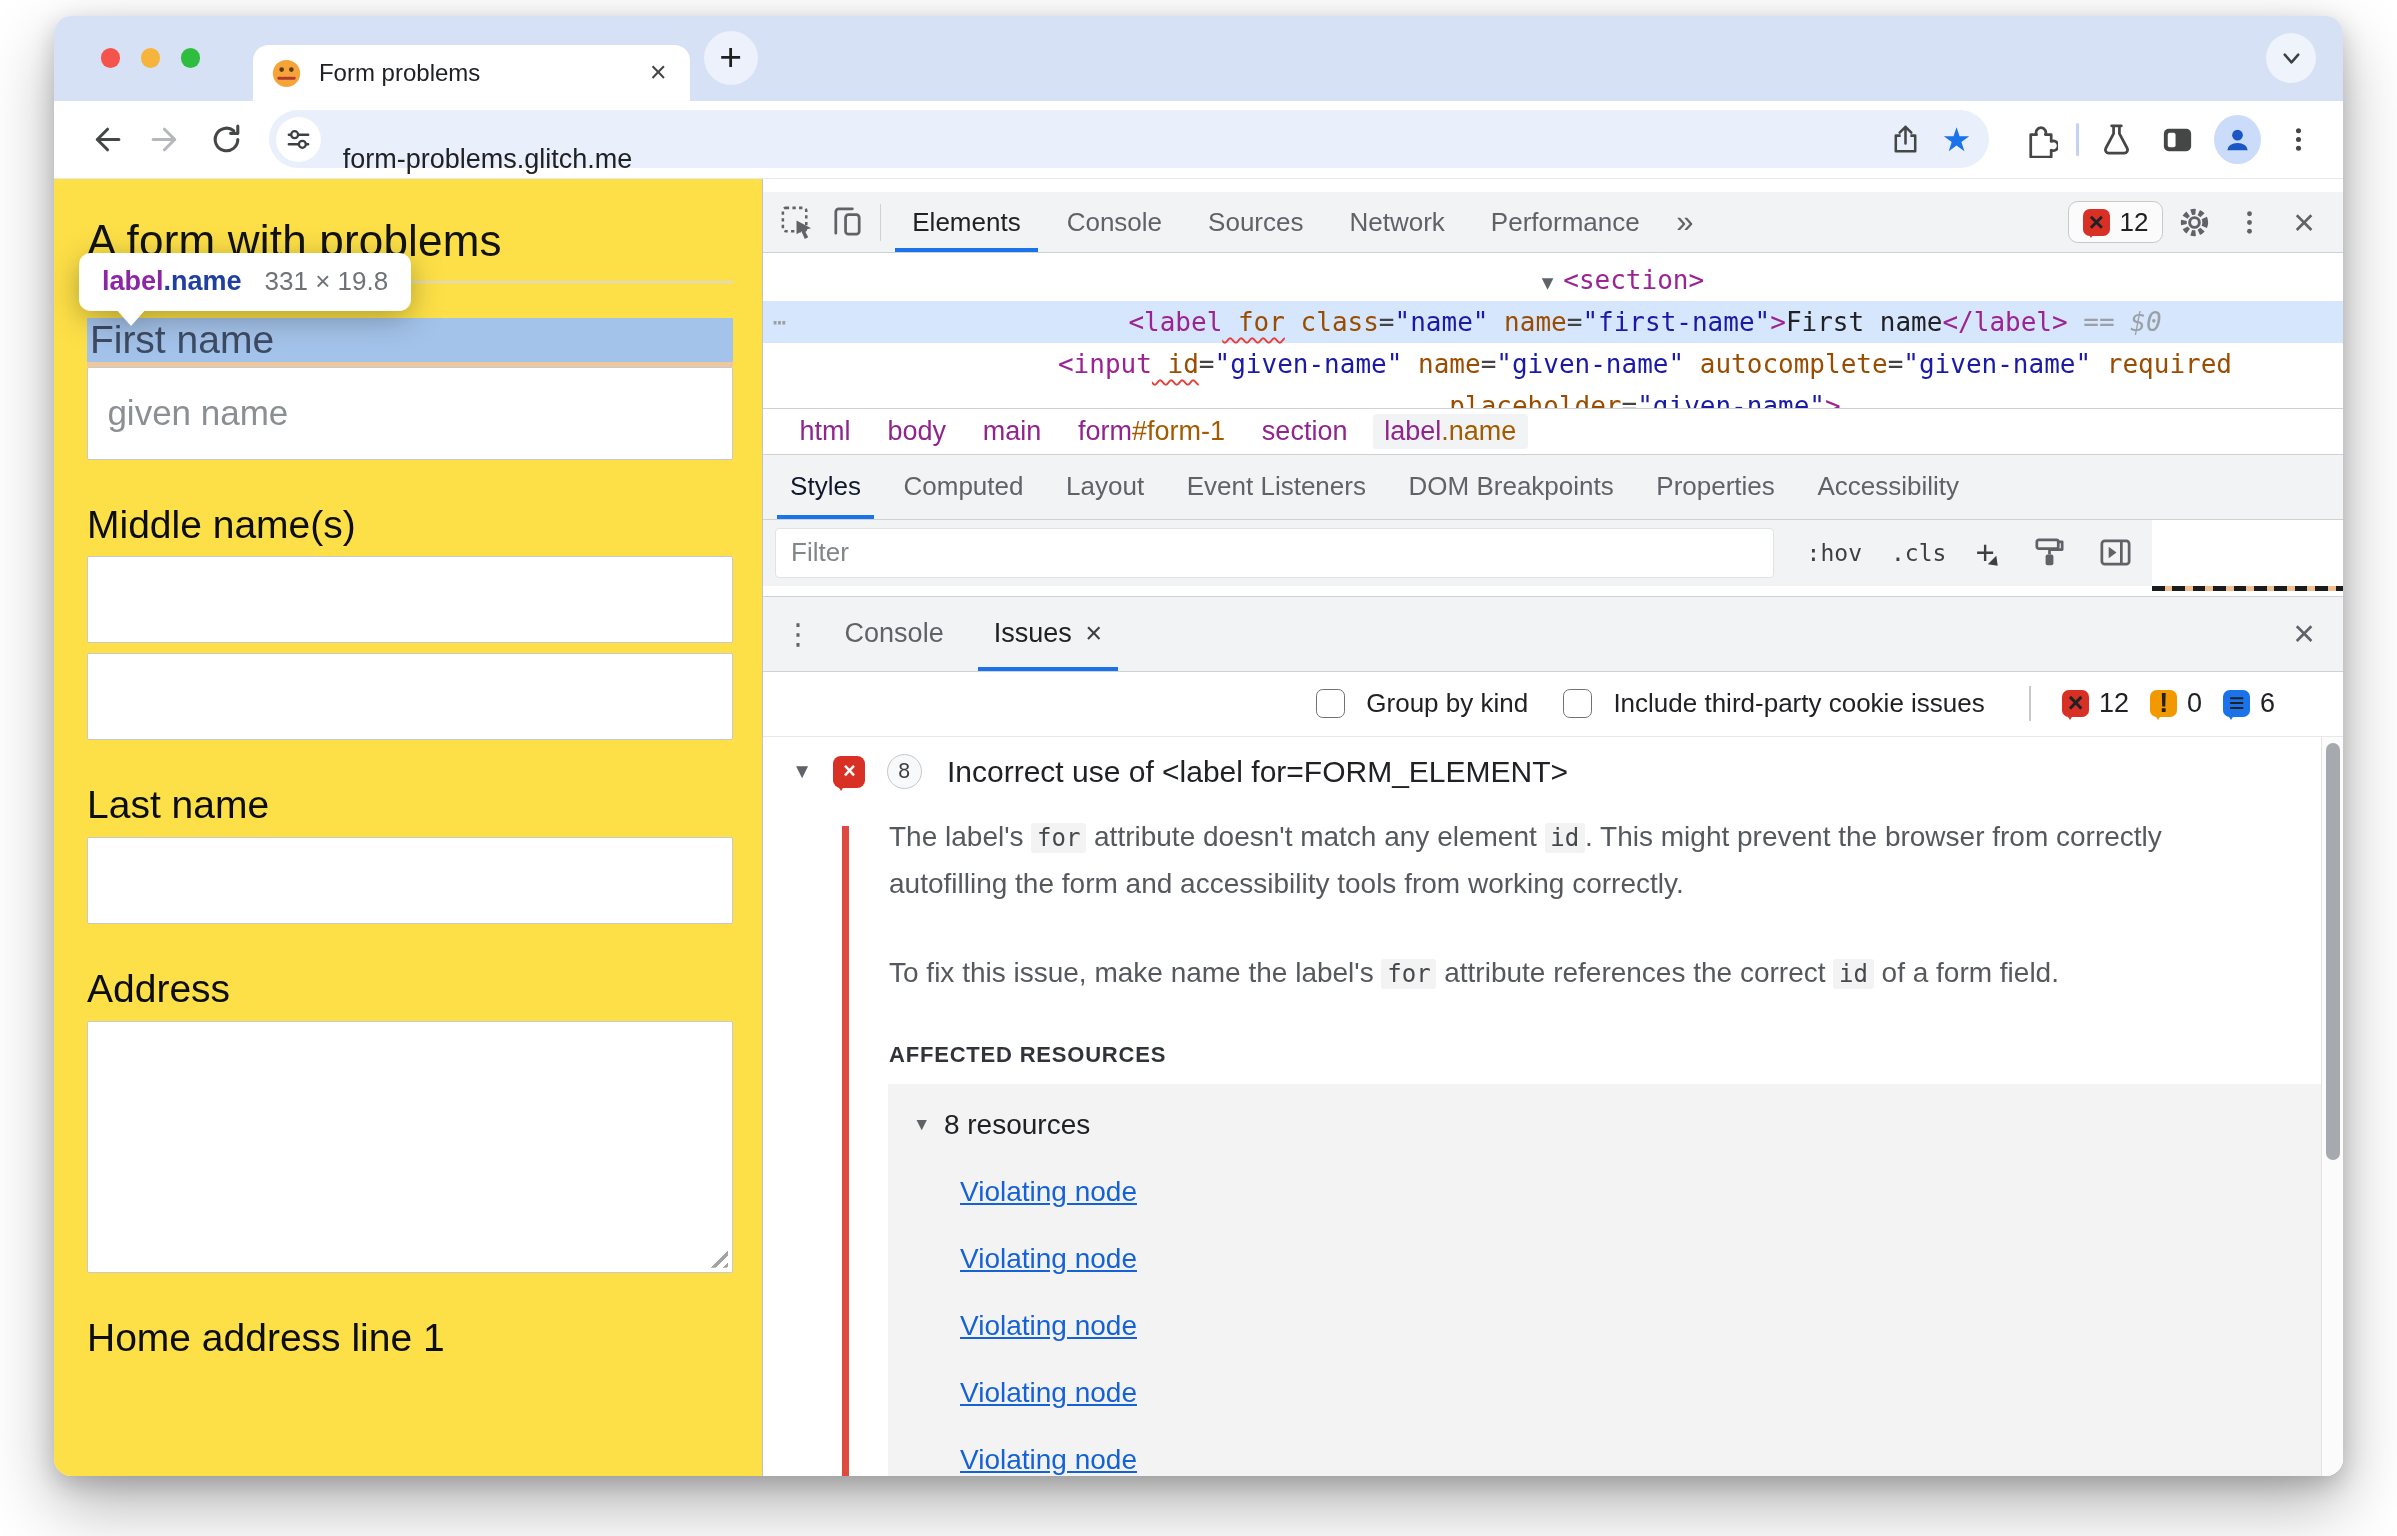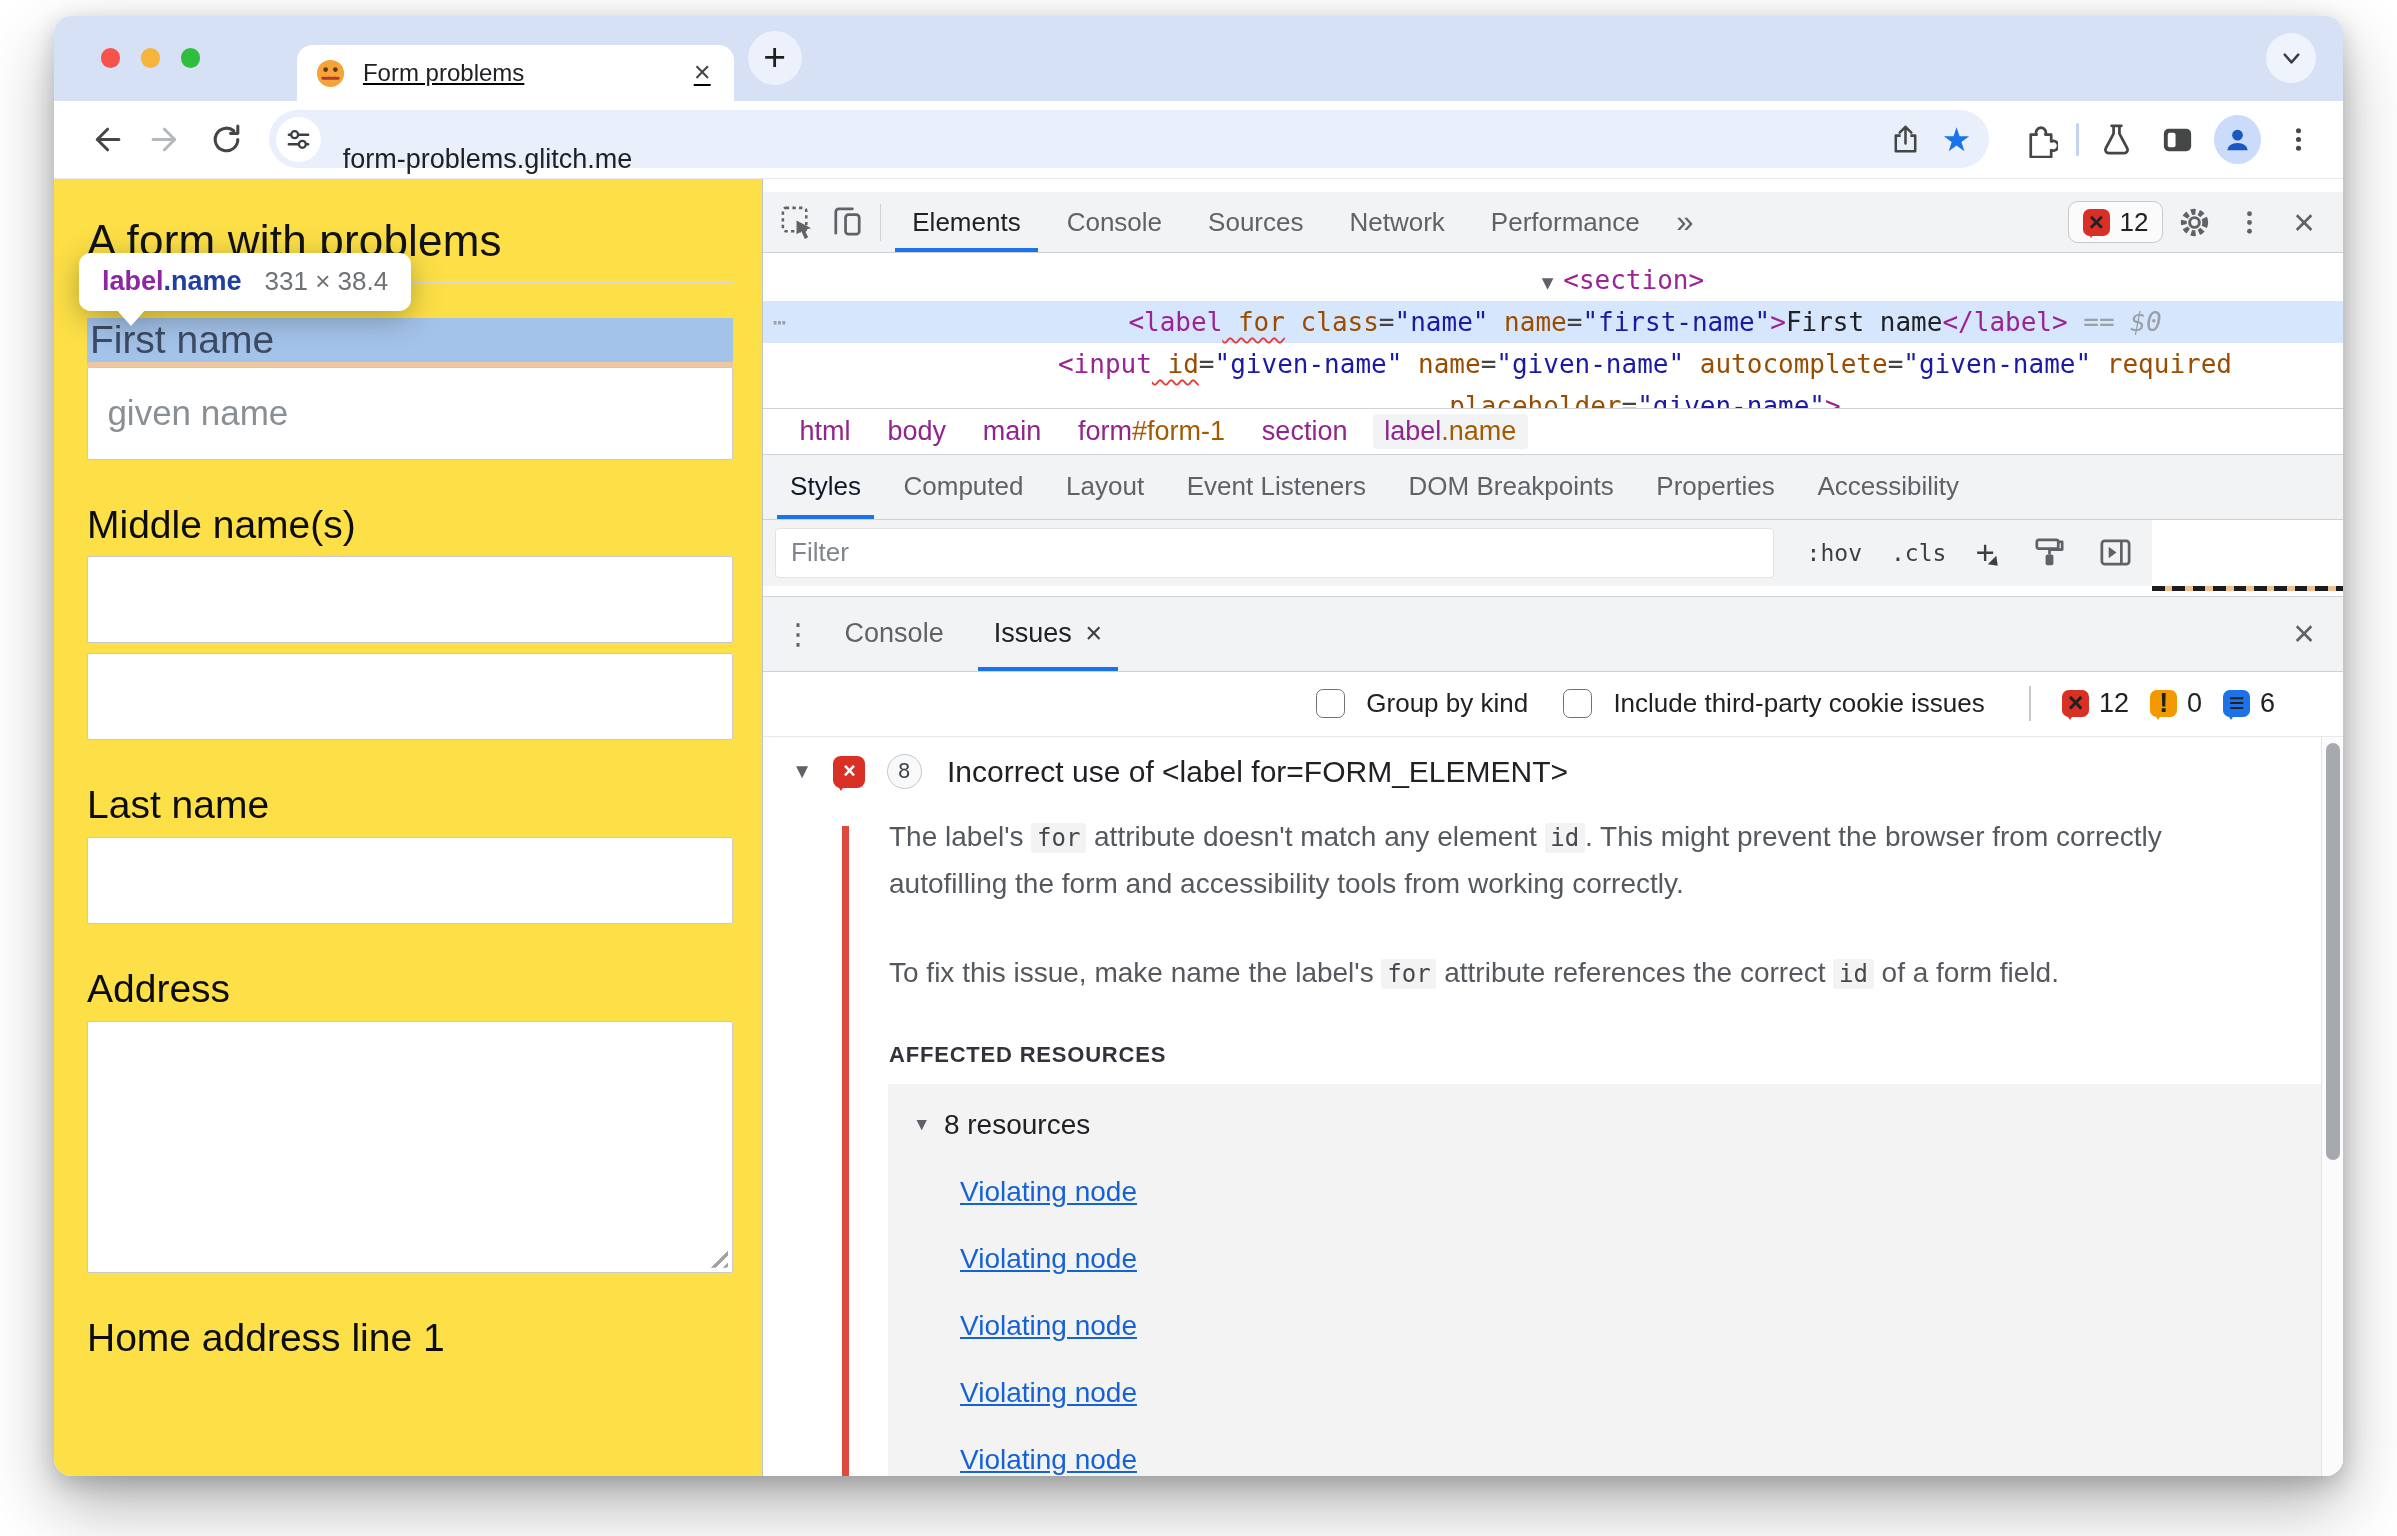--- a/index.html
+++ b/index.html
@@ -7,22 +7,22 @@
          font-family:"Liberation Sans",sans-serif;-webkit-font-smoothing:antialiased;}
   .window{position:absolute;left:54px;top:15.5px;width:2289px;height:1460px;border-radius:17.5px;
           overflow:hidden;background:#fff;display:flex;flex-direction:column;
           box-shadow:0 29px 68px rgba(0,0,0,.30),0 7.8px 23px rgba(0,0,0,.18);}
 
   
   .tabstrip{height:85px;background:#d6e1f6;display:flex;align-items:center;flex:0 0 auto;}
   .lights{display:flex;gap:20.4px;margin-left:47px;}
   .light{width:19.4px;height:19.4px;border-radius:50%;}
   .light.red{background:#f5544d;}.light.yellow{background:#f6b43c;}.light.green{background:#2ebd3f;}
-  .tab{margin-left:97px;width:437px;height:56px;align-self:flex-end;background:#fff;
-       border-radius:15.5px 15.5px 0 0;display:flex;align-items:center;padding:0 17.5px;box-sizing:border-box;text-decoration:underline;}
+  .tab{margin-left:53px;width:437px;height:56px;align-self:flex-end;background:#fff;
+       border-radius:15.5px 15.5px 0 0;display:flex;align-items:center;padding:0 17.5px;box-sizing:border-box;}
   .tab-title{font-size:24px;color:#202124;margin-left:15.5px;flex:1;}
   .tab-close{font-size:29px;color:#444746;line-height:1;padding:0 5.8px;}
   .newtab{width:54px;height:54px;margin-left:13.6px;border-radius:50%;background:rgba(255,255,255,.55);
           display:flex;align-items:center;justify-content:center;}
   .plus{font-size:39px;color:#1f1f1f;line-height:1;margin-top:-3.9px;}
   .strip-spacer{flex:1;}
   .chev-btn{width:50px;height:50px;border-radius:50%;background:rgba(255,255,255,.6);
             display:flex;align-items:center;justify-content:center;margin-right:27px;}
 
   
@@ -303,21 +303,21 @@
       <div class="hl-label">
         <span>First name</span>
       </div>
       <div class="hl-margin"></div>
       <input class="gn-input" placeholder="given name" style="">
       <div id="page-fields"><div class="fld-h">Middle name(s)</div><input class="fld-in" style=""><input class="fld-in" style=""><div class="fld-h">Last name</div><input class="fld-in" style=""><div class="fld-h">Address</div><div class="fld-ta"></div><div class="fld-h">Home address line 1</div></div>
 
       <div class="tooltip">
         <span class="tt-tag">label</span>
             <span class="tt-cls">.name</span>
-        <span class="tt-dim">331 × 38.4</span>
+        <span class="tt-dim">331 × 19.8</span>
       </div>
     </div>
 
     <div class="devtools">
       <div class="dt-gap"></div>
 
       <div class="dt-tabbar">
         <div class="dt-ic">
           <svg width="39" height="39" viewBox="0 0 40 40">
             <rect x="5" y="5" width="24" height="24" rx="3" fill="none" stroke="#5f6368" stroke-width="2.6" stroke-dasharray="3.4 3.4"></rect>

